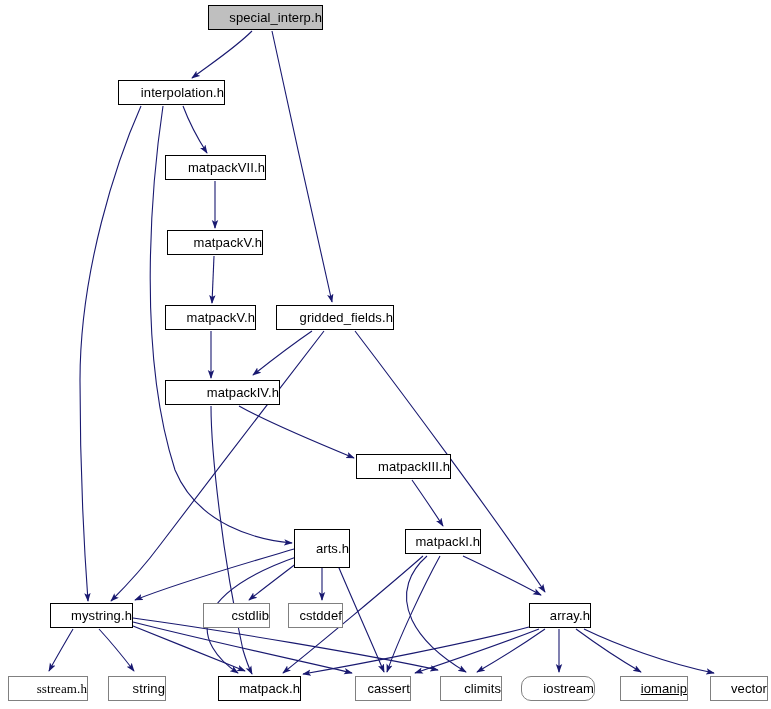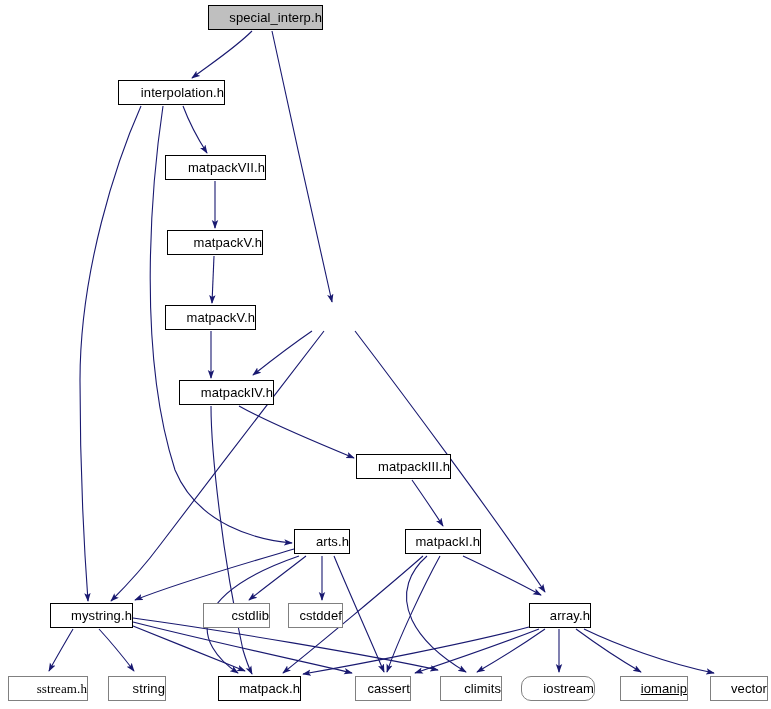--- a/index.html
+++ b/index.html
@@ -114,27 +114,30 @@
       </div>
       <div class="node project" style="left: 165px; top: 155px; width: 101px; height: 25px;">
         <span class="node-label">matpackVII.h</span>
       </div>
       <div class="node project" style="left: 167px; top: 230px; width: 96px; height: 25px;">
         <span class="node-label">matpackV.h</span>
       </div>
       <div class="node project" style="left: 165px; top: 305px; width: 91px; height: 25px;">
         <span class="node-label">matpackV.h</span>
       </div>
-      <div class="node project" style="left: 179px; top: 380px; width: 95px; height: 25px;">
+      <div class="node project" style="left: 276px; top: 305px; width: 118px; height: 25px;">
+        <span class="node-label">gridded_fields.h</span>
+      </div>
+      <div class="node project" style="left: 165px; top: 380px; width: 115px; height: 25px;">
         <span class="node-label">matpackIV.h</span>
       </div>
       <div class="node project" style="left: 356px; top: 454px; width: 95px; height: 25px;">
         <span class="node-label">matpackIII.h</span>
       </div>
-      <div class="node project" style="left: 294px; top: 529px; width: 56px; height: 25px;">
+      <div class="node project" style="left: 294px; top: 529px; width: 56px; height: 39px;">
         <span class="node-label">arts.h</span>
       </div>
       <div class="node project" style="left: 405px; top: 529px; width: 76px; height: 25px;">
         <span class="node-label">matpackI.h</span>
       </div>
       <div class="node project" style="left: 50px; top: 603px; width: 83px; height: 25px;">
         <span class="node-label">mystring.h</span>
       </div>
       <div class="node" style="left: 203px; top: 603px; width: 67px; height: 25px;">
         <span class="node-label">cstdlib</span>

